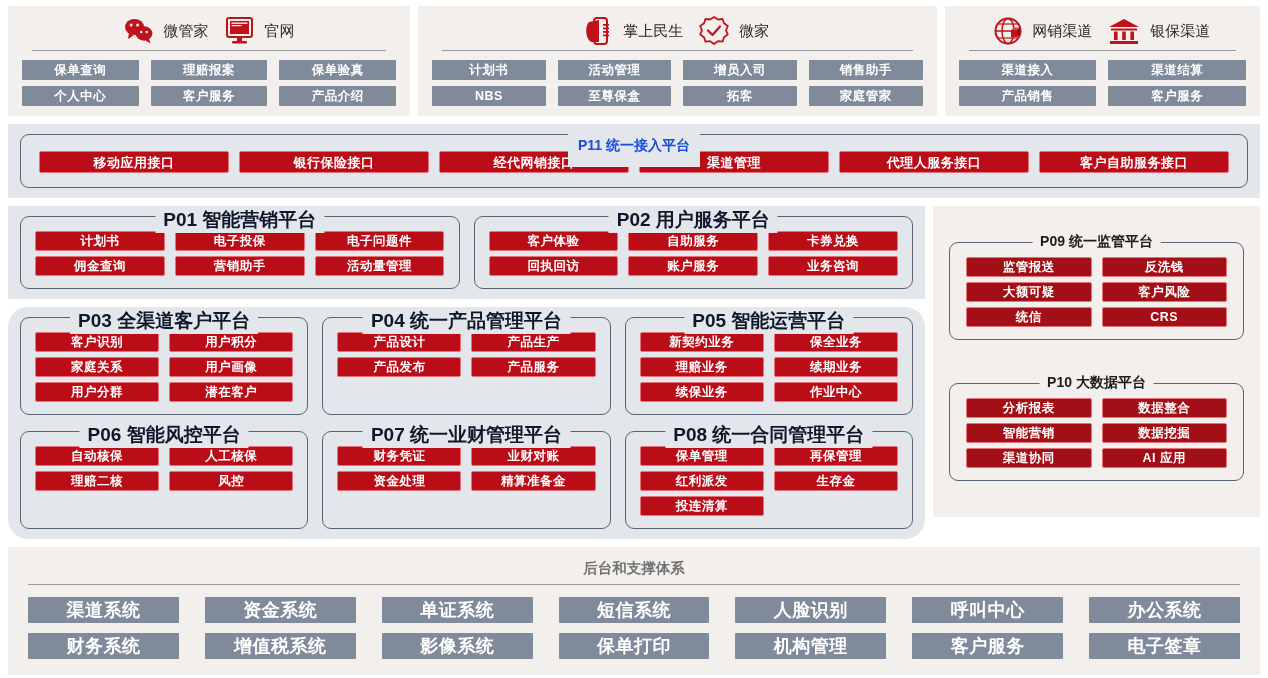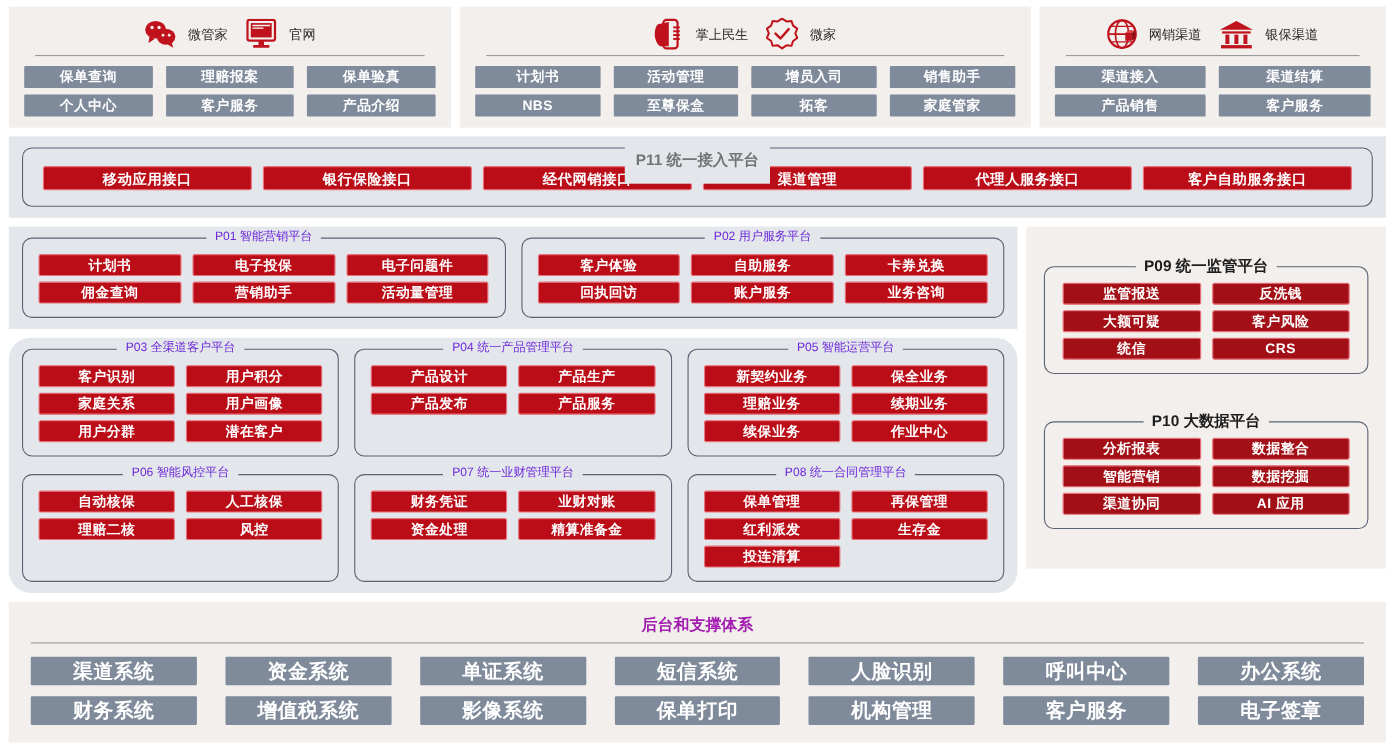--- a/index.html
+++ b/index.html
@@ -57,21 +57,21 @@
   .ch-a { width: 404px; }
   .ch-b { width: 521px; }
   .ch-c { width: 317px; }
   .ch-head {
     display: flex; align-items: center; justify-content: center;
     gap: 16px;
     height: 40px;
   }
   .ch-head-item { display: flex; align-items: center; gap: 10px; }
   .ch-label {
-    font-size: 12px; color: #2b2b2b; font-weight: 500;
+    font-size: 15px; color: #2b2b2b; font-weight: 500;
     white-space: nowrap;
   }
   .ch-rule {
     border-bottom: 1.5px solid #9a9a9a;
     margin: 2px 10px 9px 10px;
   }
   .ch-grid { display: grid; gap: 6px 12px; }
   .g3 { grid-template-columns: repeat(3, 1fr); }
   .g4 { grid-template-columns: repeat(4, 1fr); }
   .g2 { grid-template-columns: repeat(2, 1fr); }
@@ -88,21 +88,21 @@
     border-radius: 9px;
     padding: 14px 12px 12px 12px;
   }
   .fieldset > .legend {
     position: absolute;
     top: -10px;
     left: 50%;
     transform: translateX(-50%);
     background: #e3e7ec;
     padding: 12px 10px;
-    font-size: 14px; font-weight: bold; color: #737373;
+    font-size: 14px; font-weight: bold; color: #1d4ed8;
     white-space: nowrap;
   }
   .p11-grid {
     display: grid; grid-template-columns: repeat(6, 1fr); gap: 10px;
     padding: 2px 6px 2px 6px;
   }
   .p11-grid .chip-red { height: 22px; font-size: 13px; }
 
   
   .mid {
@@ -128,21 +128,21 @@
     padding: 14px 14px 12px 14px;
     background: transparent;
     flex: 1;
   }
   .platform > .legend {
     position: absolute;
     top: -10px; left: 50%;
     transform: translateX(-50%);
     background: #e3e7ec;
     padding: 0 8px;
-    font-size: 11px; font-weight: normal; color: #6d28d9;
+    font-size: 19px; font-weight: bold; color: #0f172a;
     white-space: nowrap;
   }
   .plat-grid { display: grid; gap: 5px 10px; }
   .plat-grid .chip-red { height: 20px; font-size: 12.5px; }
 
   
   .right-band {
     background: #f2efec;
     padding: 14px 16px;
     height: 311px;
@@ -167,21 +167,21 @@
 
   
   .bottom {
     margin-top: 8px;
     background: #f2efec;
     padding: 8px 20px 12px 20px;
     height: 128px;
   }
   .bottom-title {
     text-align: center;
-    font-size: 14.5px; font-weight: bold; color: #a21caf;
+    font-size: 14.5px; font-weight: bold; color: #737373;
     padding: 4px 0 6px 0;
   }
   .bottom-rule { border-bottom: 1.5px solid #9a9a9a; margin-bottom: 12px; }
   .bottom-grid {
     display: grid; grid-template-columns: repeat(7, 1fr);
     gap: 10px 26px;
   }
   .bottom-grid .chip-gray { height: 26px; font-size: 18px; }
 
   .icon { display: inline-flex; align-items: center; justify-content: center; }

